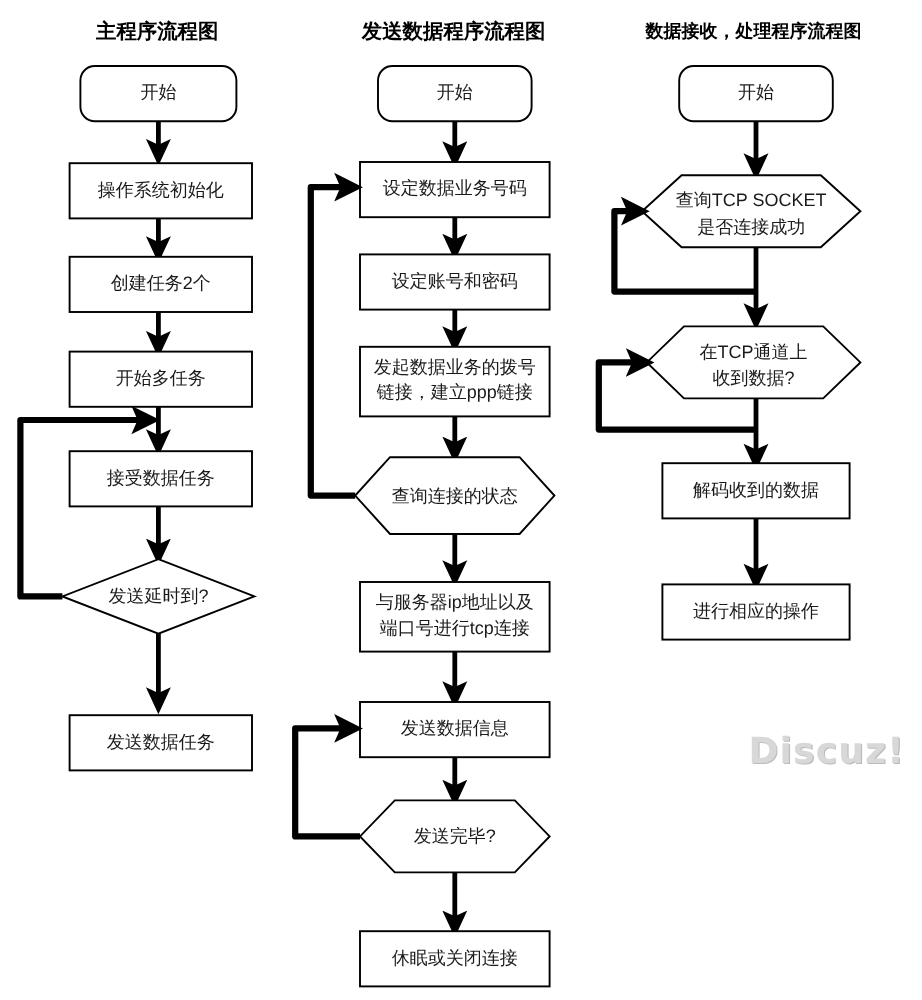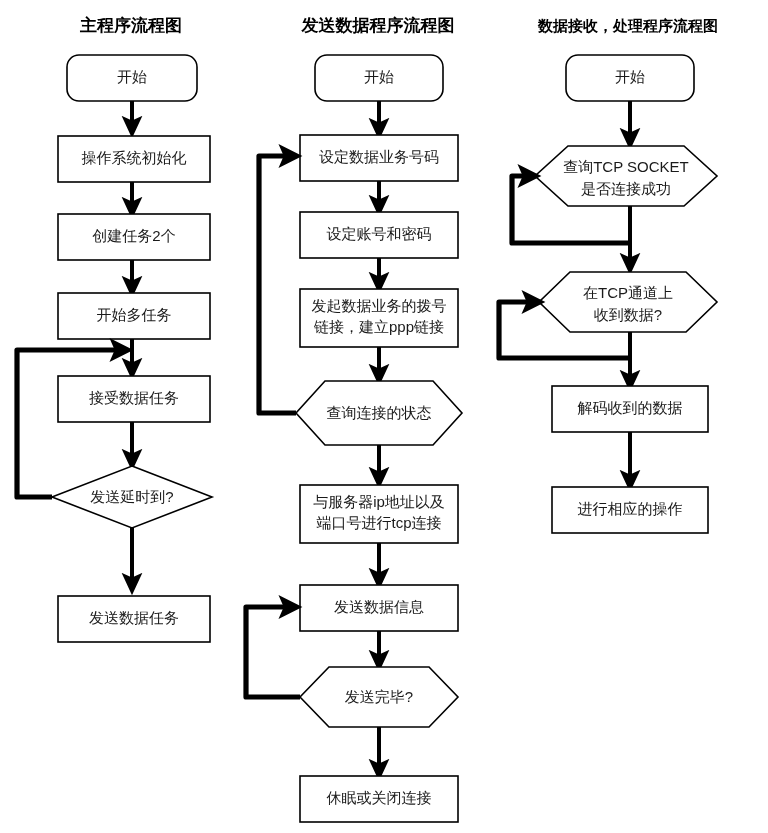--- a/index.html
+++ b/index.html
@@ -201,13 +201,14 @@
 
     <rect class="node-shape" x="552" y="386" width="156" height="46"></rect>
     <text class="node-label" x="630" y="409">解码收到的数据</text>
 
     <line class="flow-arrow" x1="630" y1="432" x2="630" y2="483" marker-end="url(#arrowhead)"></line>
 
     <rect class="node-shape" x="552" y="487" width="156" height="46"></rect>
     <text class="node-label" x="630" y="510">进行相应的操作</text>
   </svg>
 
+  <div class="watermark">Discuz!</div>
 </div>
 
 </body></html>

